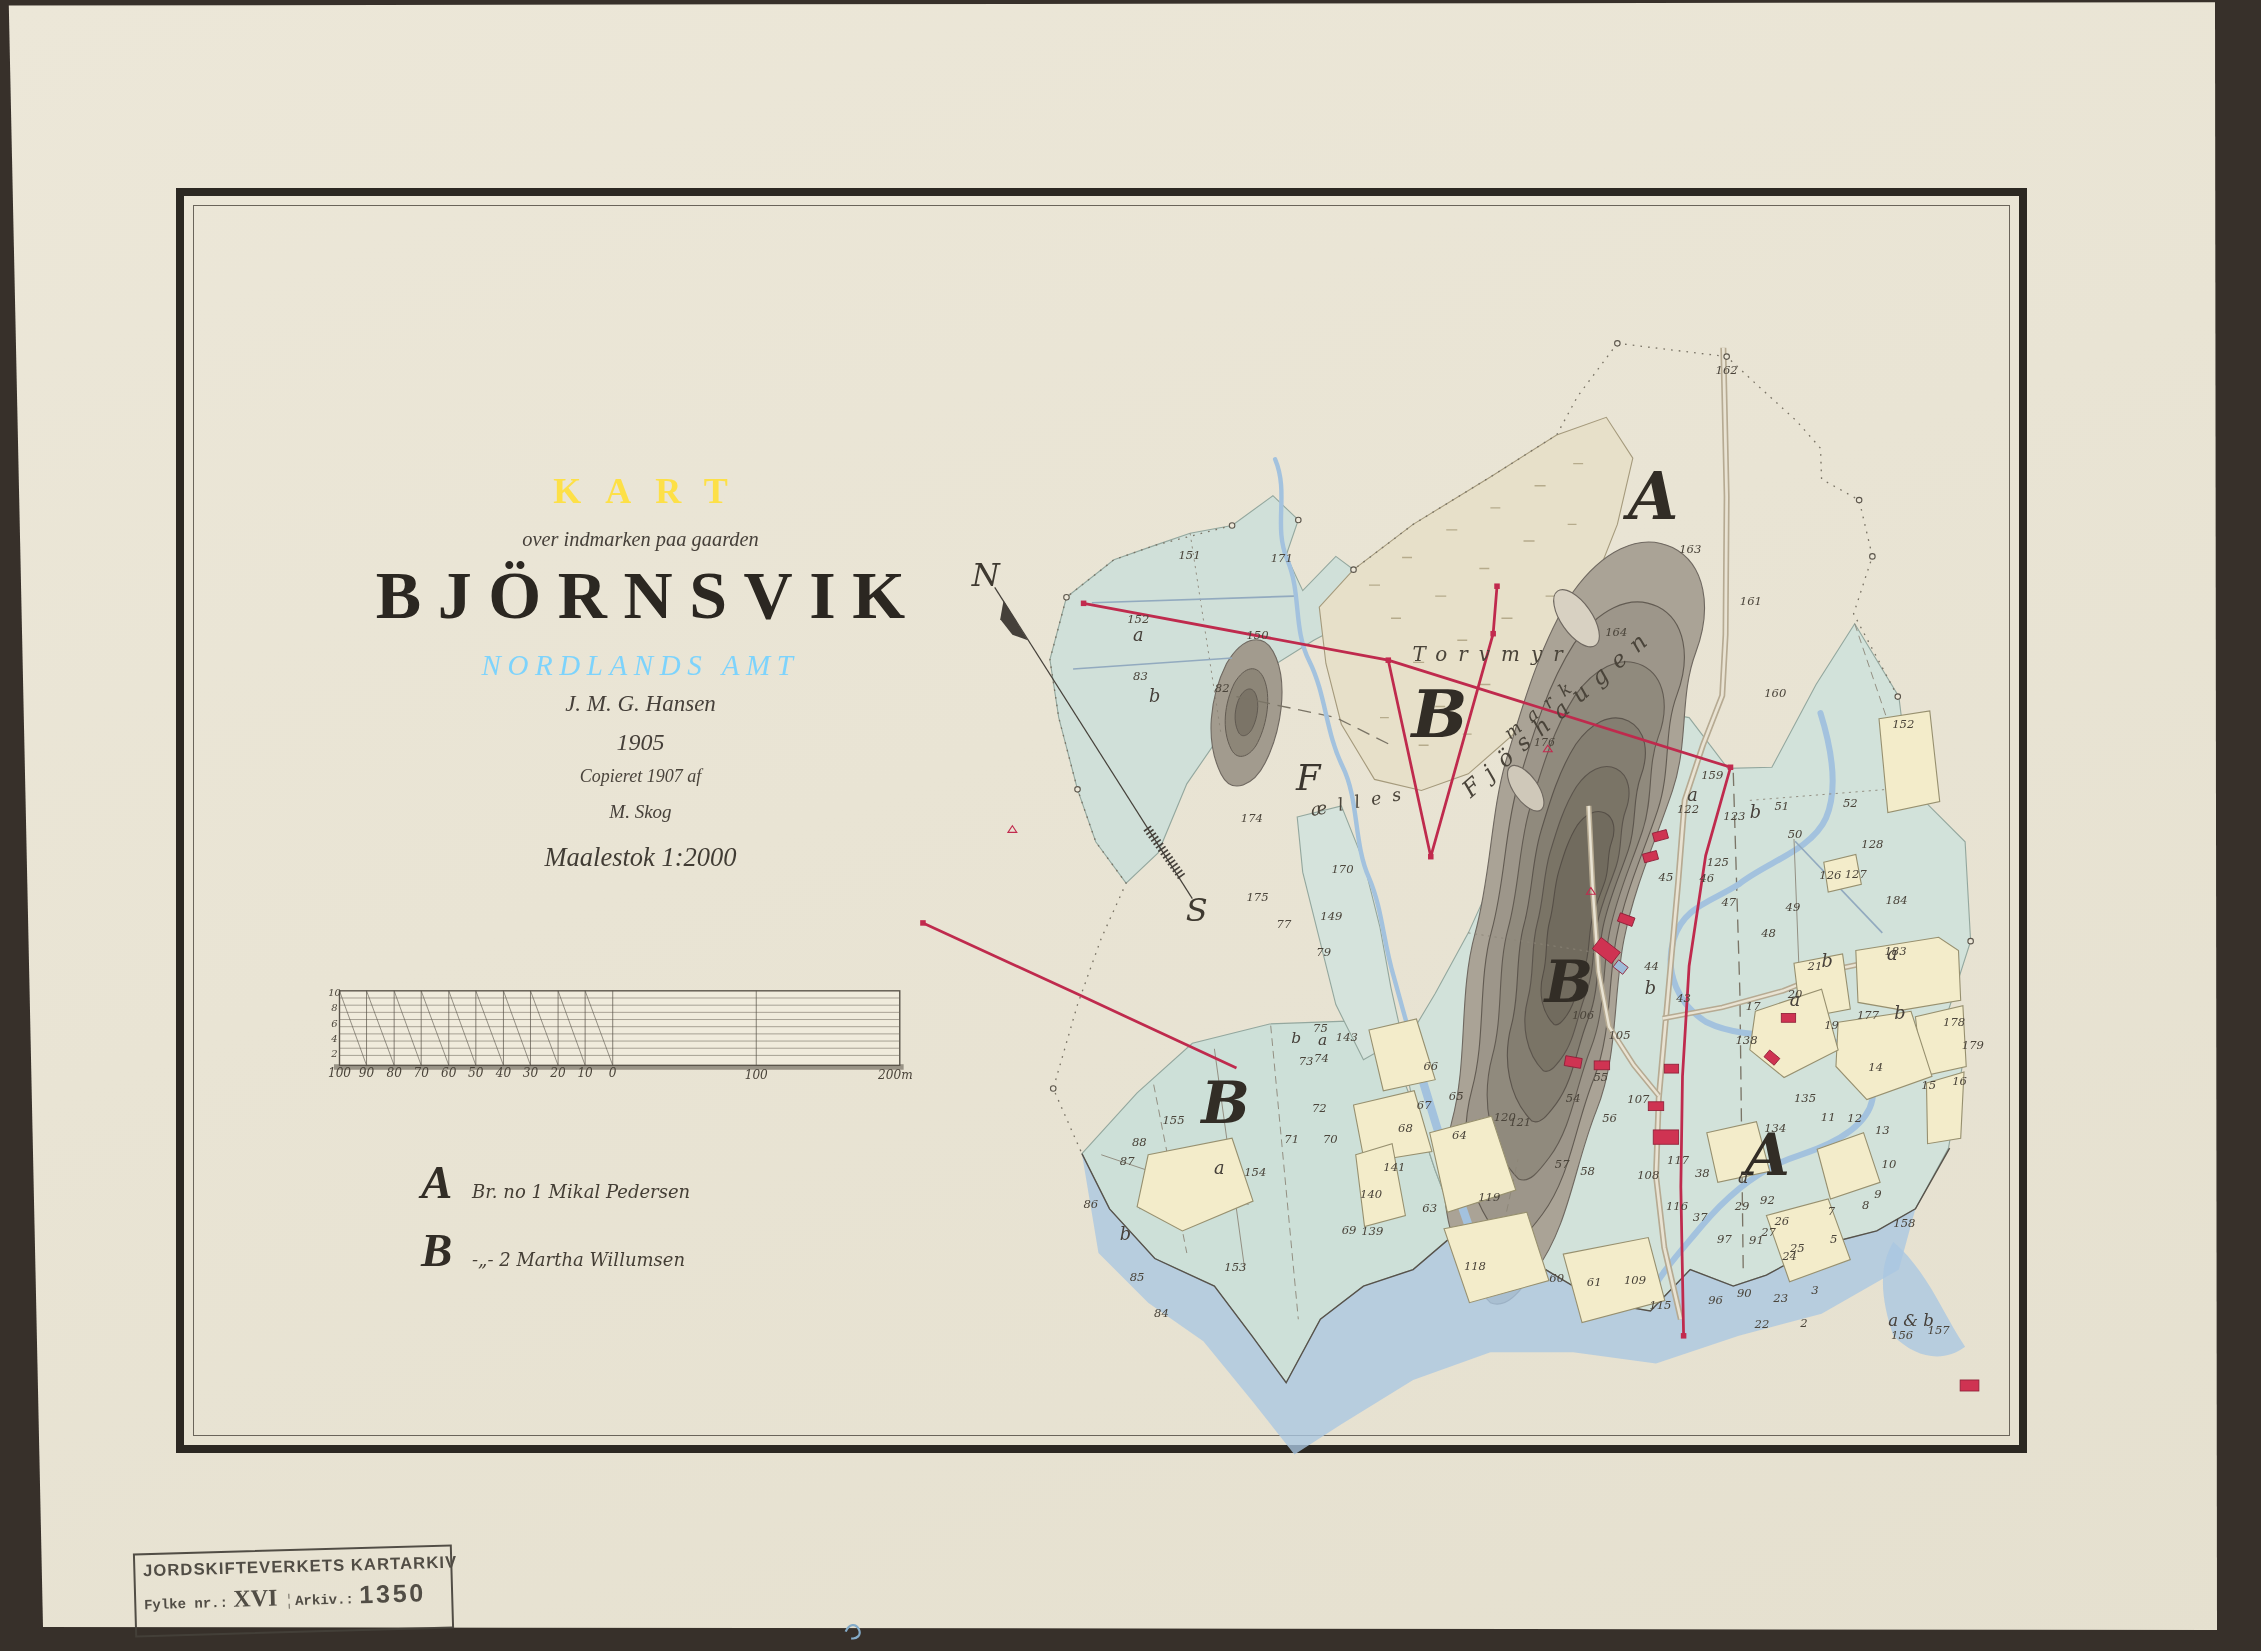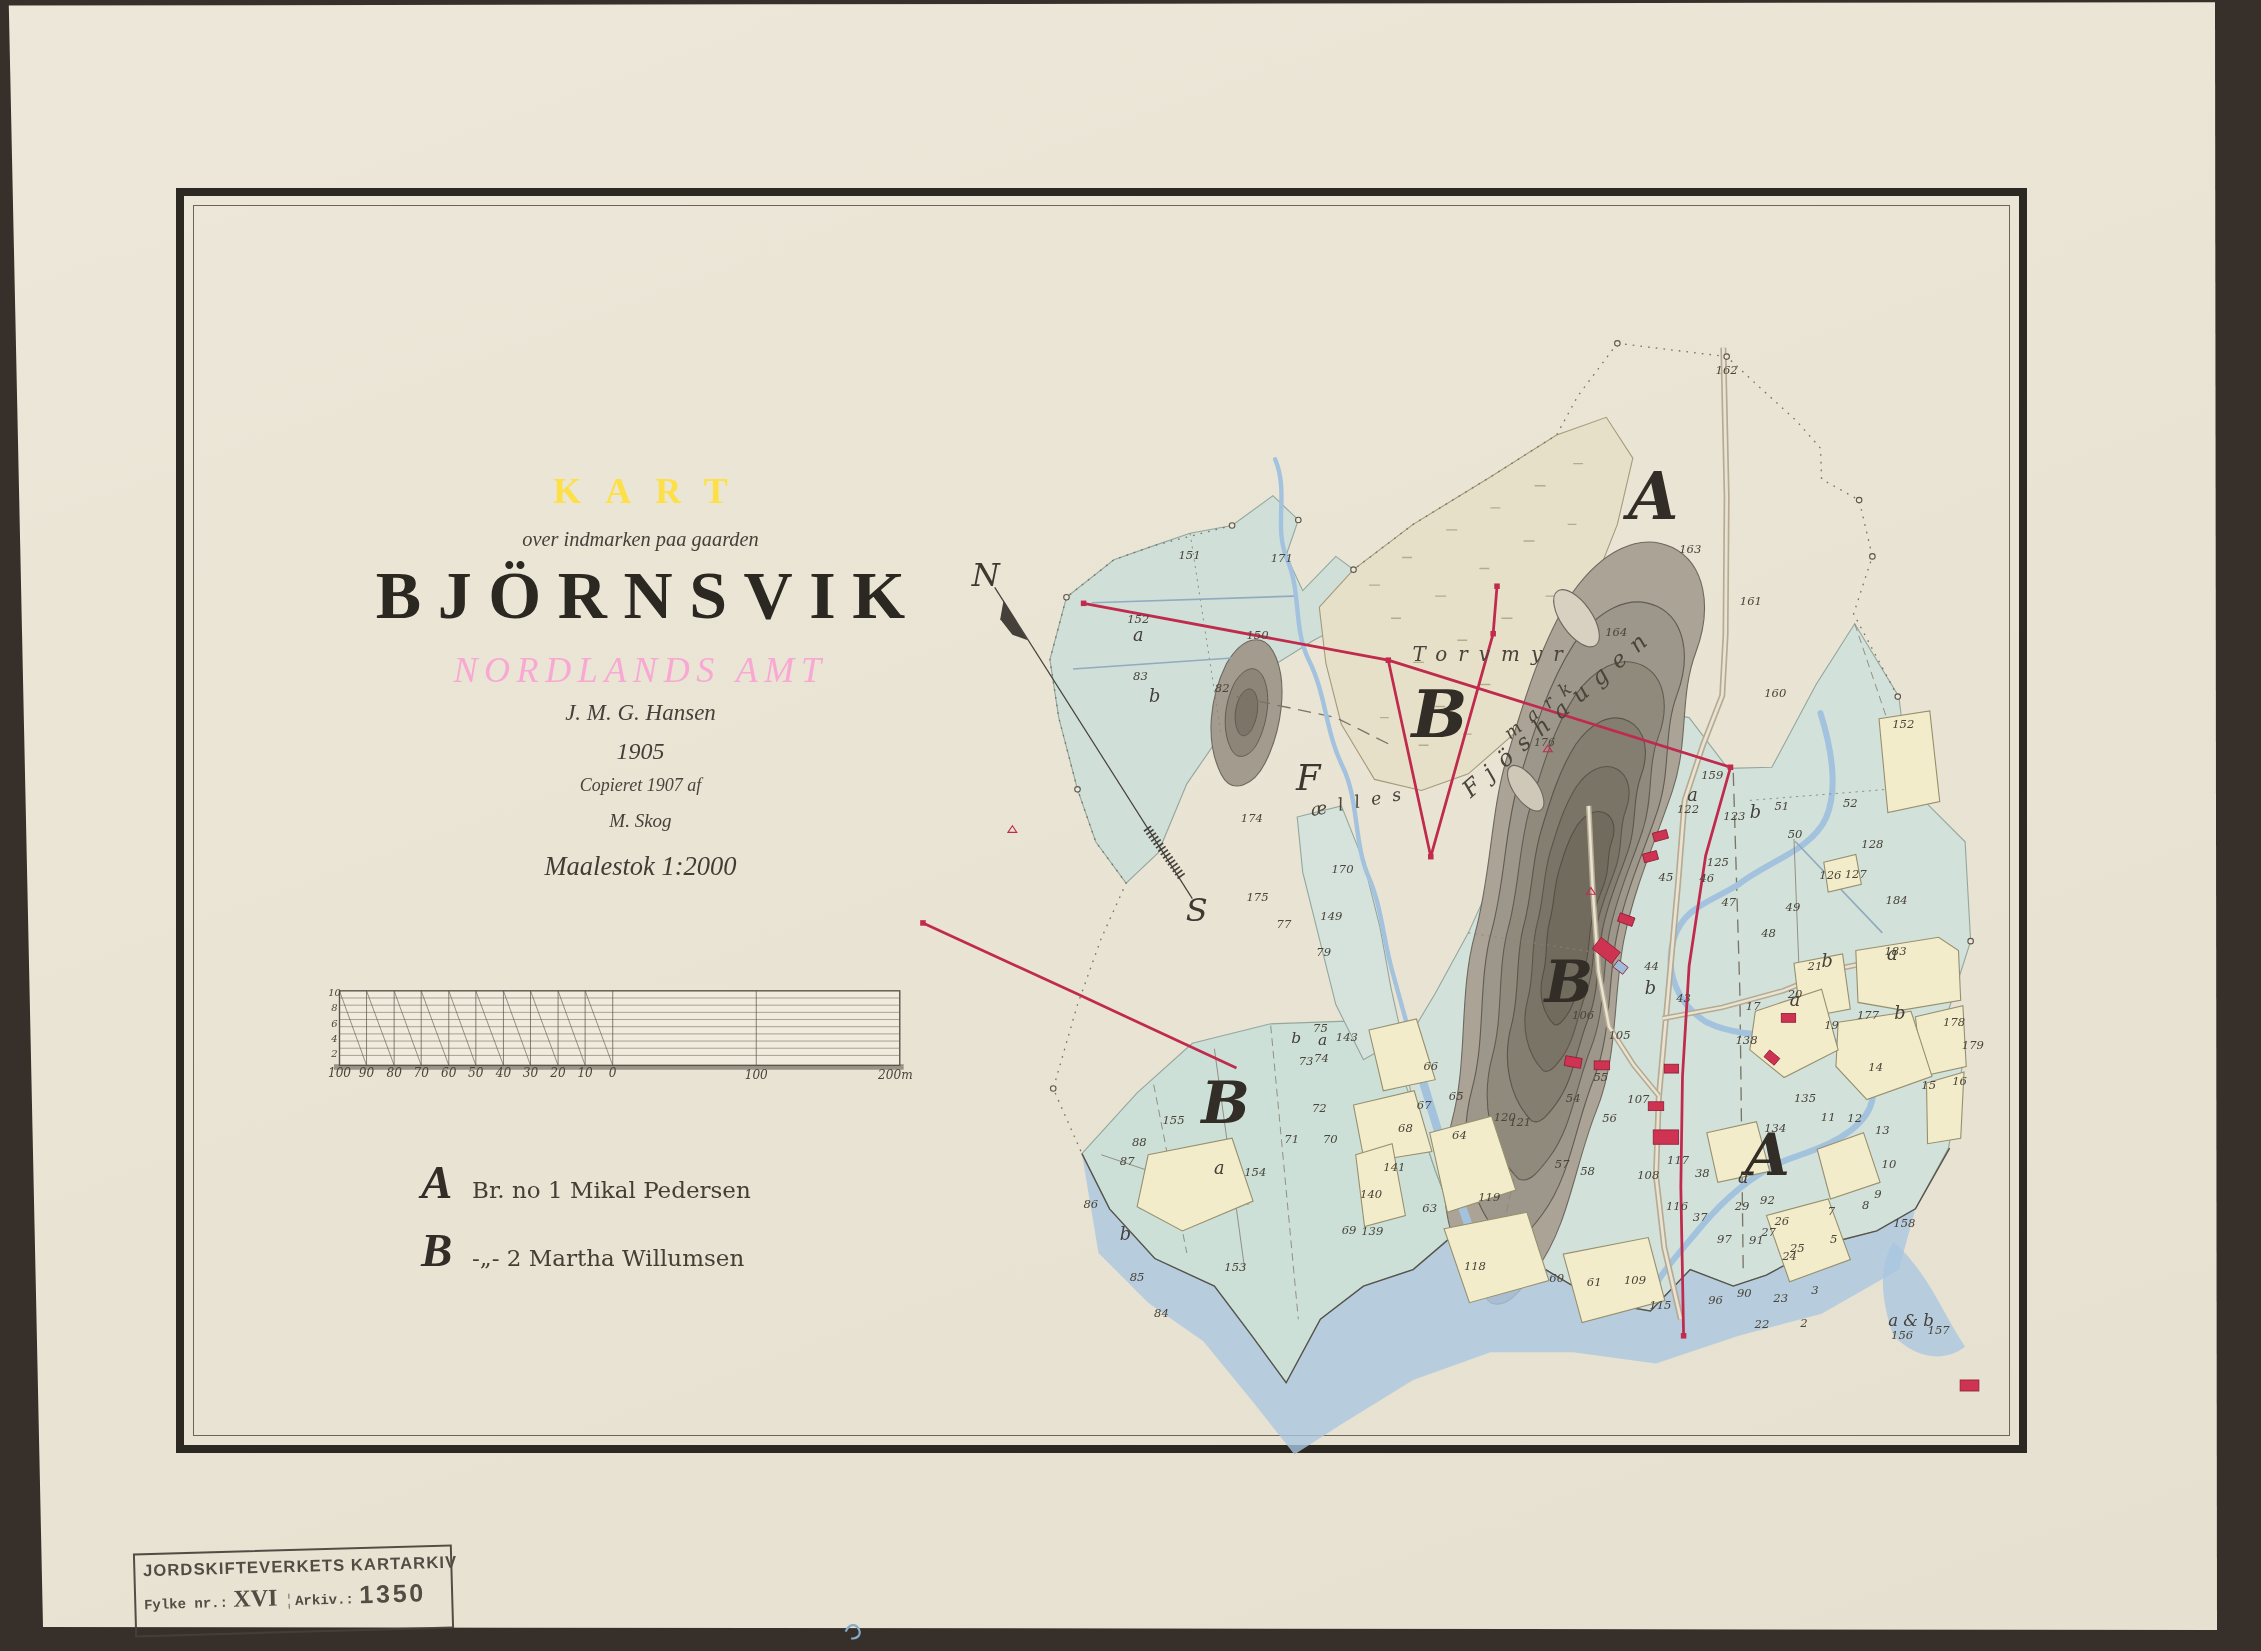--- a/index.html
+++ b/index.html
@@ -24,32 +24,32 @@
   }
   
   .title-block{
     position:absolute;left:254px;top:470px;width:773px;
     text-align:center;color:#35302a;
   }
   .tb-kicker{font-size:36px;font-weight:bold;letter-spacing:24px;text-indent:24px;color:#fde047;}
   .tb-sub{font-size:20.4px;font-style:italic;margin-top:15.5px;color:#46403a;text-align:center;}
   .tb-title{font-size:68px;font-weight:bold;letter-spacing:16.6px;text-indent:16.6px;margin-top:5.5px;color:#2b2721;}
   .tb-region{font-size:24px;font-style:italic;margin-top:14.4px;color:#46403a;}
-  .tb-amt{font-size:36px;font-style:italic;letter-spacing:6.6px;margin-top:14.4px;color:#f9a8d4;}
+  .tb-amt{font-size:29px;font-style:italic;letter-spacing:6.6px;margin-top:14.4px;color:#7dd3fc;}
   .tb-small{font-size:19px;font-style:italic;margin-top:16.6px;color:#4a443c;}
   .tb-name{font-size:23px;font-style:italic;margin-top:8.8px;color:#46403a;}
   .tb-year{font-size:24px;font-style:italic;margin-top:12px;color:#46403a;}
   .tb-copy{font-size:18px;font-style:italic;margin-top:10px;color:#4a443c;}
   .tb-copyist{font-size:19px;font-style:italic;margin-top:14px;color:#46403a;}
   .tb-scale{font-size:26.5px;font-style:italic;margin-top:19px;color:#413c34;}
   
   .legend{position:absolute;left:421px;top:1155px;width:453px;color:#3e3930;}
   .legend-row{display:flex;align-items:baseline;margin-bottom:14.4px;}
   .legend-letter{font-size:47px;font-style:italic;font-weight:bold;width:51px;color:#322d26;}
-  .legend-text{font-size:23px;font-family:"DejaVu Serif",serif;color:#443e35;}
+  .legend-text{font-size:18px;font-style:italic;font-family:"DejaVu Serif",serif;color:#443e35;}
   
   .stamp{
     position:absolute;left:134px;top:1549px;width:319px;height:84px;
     border:2.8px solid #45413a;box-sizing:border-box;
     transform:rotate(-1.6deg);color:#45413a;padding:5.5px 7.7px 0 7.7px;
     opacity:.92;
   }
   .stamp-line1{font-family:"Liberation Sans",sans-serif;font-weight:bold;font-size:16.6px;letter-spacing:1.1px;white-space:nowrap;}
   .stamp-line2{margin-top:5.5px;display:flex;align-items:baseline;white-space:nowrap;}
   .stamp-small{font-family:"Liberation Mono",monospace;font-weight:bold;font-size:14px;}

